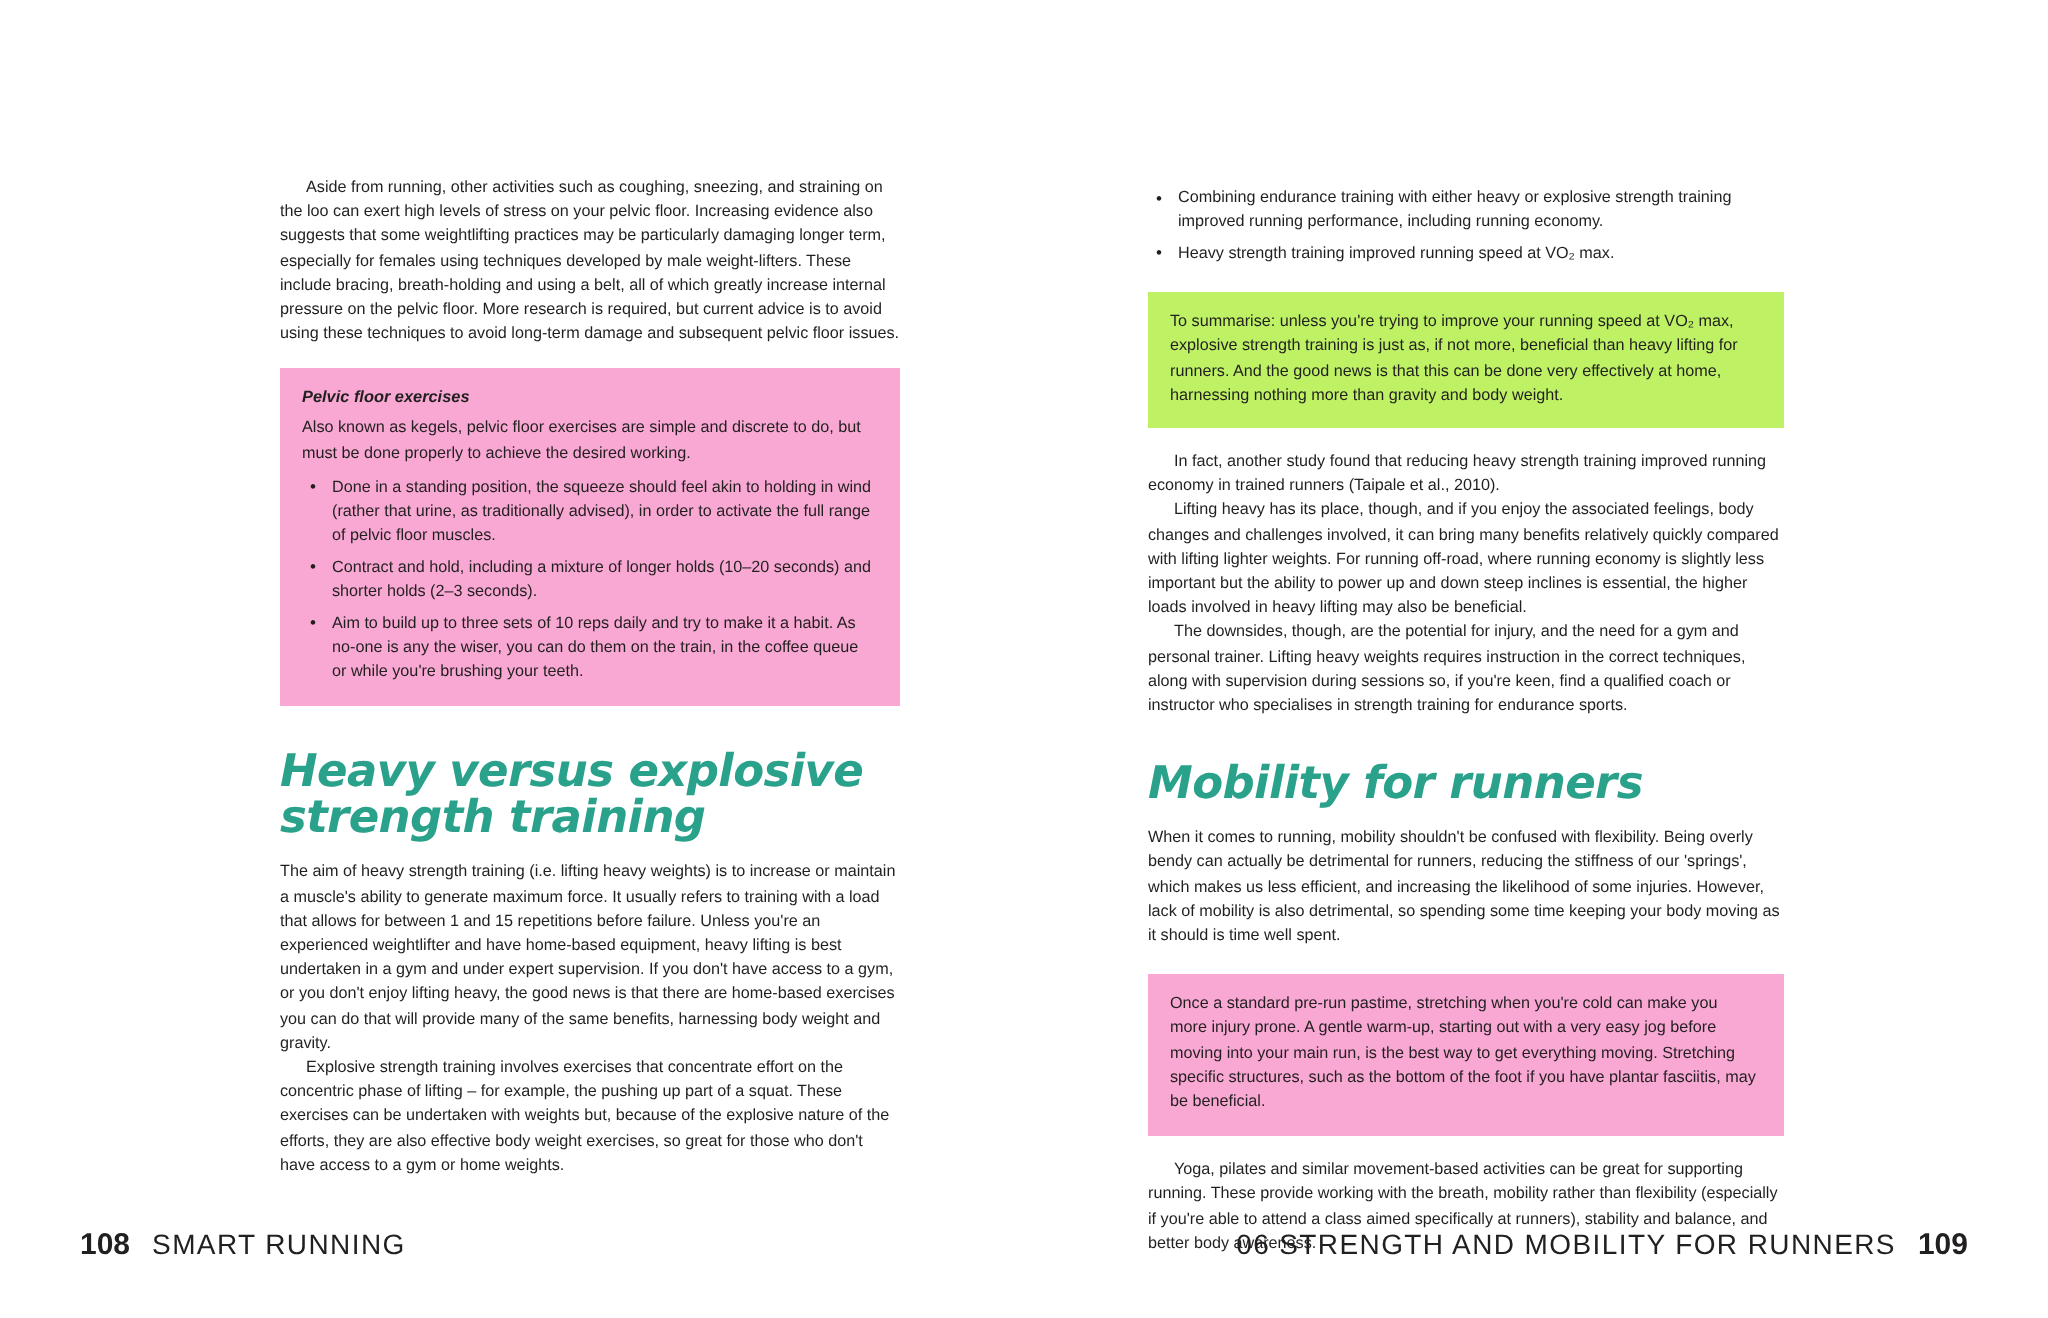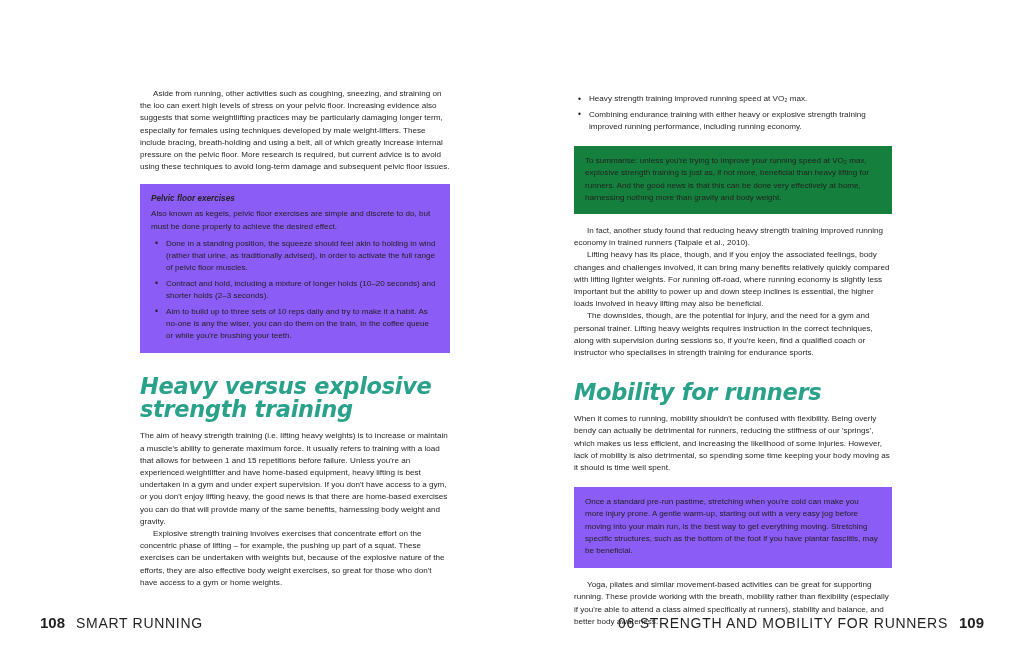--- a/index.html
+++ b/index.html
@@ -48,21 +48,21 @@
     font-weight: bold;
     font-style: italic;
     color: #2aa18a;
     font-size: 22.5px;
     line-height: 23px;
     letter-spacing: -0.3px;
     margin: 0 0 9px 0;
   }
 
   .box {
-    background: #8b5cf6;
+    background: #f9a8d4;
     padding: 9px 13px 11px 11px;
     margin: 2px 0 0 0;
   }
   .box-title {
     font-size: 8.2px;
     font-weight: bold;
     font-style: italic;
     color: #221f1f;
     margin: 0 0 4px 0;
     line-height: 11px;
@@ -86,21 +86,21 @@
   ul.bullets li::before {
     content: "•";
     position: absolute;
     left: 4px;
     top: -0.5px;
     color: #221f1f;
     font-size: 8.5px;
   }
 
   .tint {
-    background: #15803d;
+    background: #bef264;
     padding: 9px 11px 10px 11px;
     margin: 2px 0 0 0;
   }
 
   .footer {
     position: absolute;
     bottom: 28px;
     font-size: 7.6px;
     color: #221f1f;
     letter-spacing: 0.5px;
@@ -127,21 +127,21 @@
 
   <div class="page page-left">
     <div class="col">
 
       <p class="indent">Aside from running, other activities such as coughing, sneezing, and straining on the loo can exert high levels of stress on your pelvic floor. Increasing evidence also suggests that some weightlifting practices may be particularly damaging longer term, especially for females using techniques developed by male weight-lifters. These include bracing, breath-holding and using a belt, all of which greatly increase internal pressure on the pelvic floor. More research is required, but current advice is to avoid using these techniques to avoid long-term damage and subsequent pelvic floor issues.</p>
 
       <div class="gap"></div>
 
       <div class="box">
         <div class="box-title">Pelvic floor exercises</div>
-        <p>Also known as kegels, pelvic floor exercises are simple and discrete to do, but must be done properly to achieve the desired effect.</p>
+        <p>Also known as kegels, pelvic floor exercises are simple and discrete to do, but must be done properly to achieve the desired working.</p>
         <ul class="bullets">
           <li>Done in a standing position, the squeeze should feel akin to holding in wind (rather that urine, as traditionally advised), in order to activate the full range of pelvic floor muscles.</li>
           <li>Contract and hold, including a mixture of longer holds (10–20 seconds) and shorter holds (2–3 seconds).</li>
           <li>Aim to build up to three sets of 10 reps daily and try to make it a habit. As no-one is any the wiser, you can do them on the train, in the coffee queue or while you're brushing your teeth.</li>
         </ul>
       </div>
 
       <div style="height:22px"></div>
 
       <h2 class="heading">Heavy versus explosive strength training</h2>
@@ -153,22 +153,22 @@
 
     <div class="footer footer-left">
       <span class="folio">108</span><span class="runhead">SMART RUNNING</span>
     </div>
   </div>
 
   <div class="page page-right">
     <div class="col">
 
       <ul class="bullets">
+        <li>Combining endurance training with either heavy or explosive strength training improved running performance, including running economy.</li>
         <li>Heavy strength training improved running speed at VO₂ max.</li>
-        <li>Combining endurance training with either heavy or explosive strength training improved running performance, including running economy.</li>
       </ul>
 
       <div style="height:11px"></div>
 
       <div class="tint">
         <p>To summarise: unless you're trying to improve your running speed at VO₂ max, explosive strength training is just as, if not more, beneficial than heavy lifting for runners. And the good news is that this can be done very effectively at home, harnessing nothing more than gravity and body weight.</p>
       </div>
 
       <div style="height:11px"></div>
 

